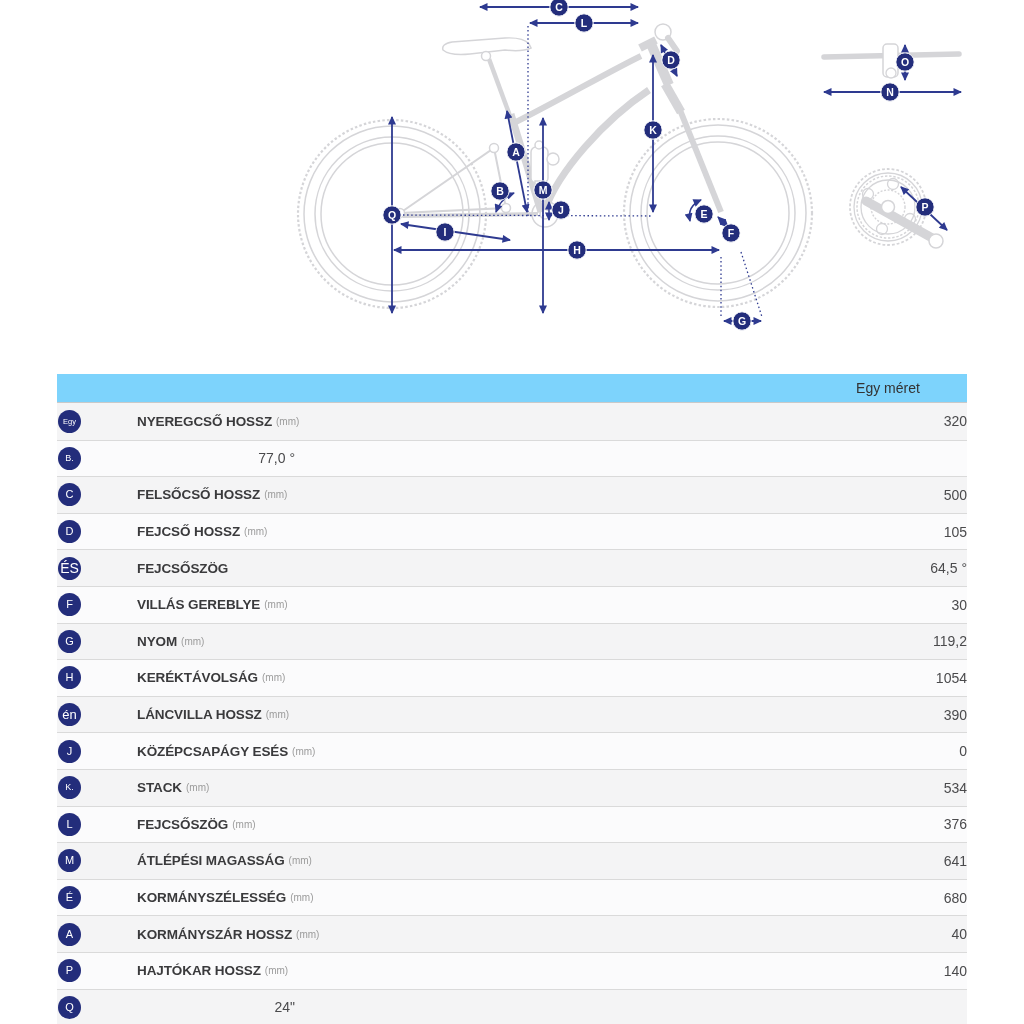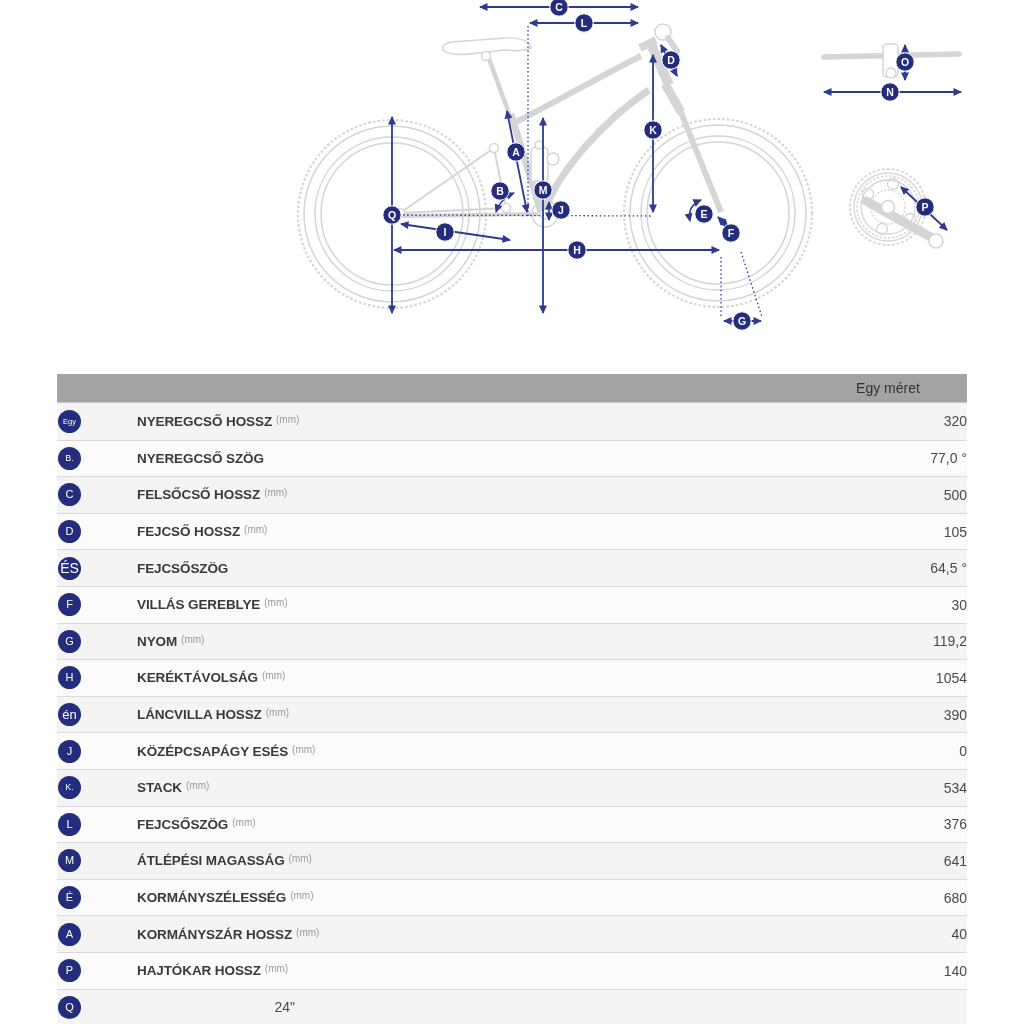--- a/index.html
+++ b/index.html
@@ -6,37 +6,37 @@
   body{
     width:1024px;height:1024px;overflow:hidden;background:#fff;
     font-family:"Liberation Sans", sans-serif;
   }
   .stage{position:relative;width:1024px;height:1024px;background:#fff;}
   svg.diagram{position:absolute;top:0;left:0;display:block;}
 
   
   .geo-table{position:absolute;top:374px;left:57px;width:910px;}
   .g-head{
-    height:28px;background:#a3a3a3;border-bottom:1px solid #c9c9c9;
+    height:28px;background:#7dd3fc;border-bottom:1px solid #c9c9c9;
     display:flex;align-items:center;justify-content:flex-end;
   }
   .g-head .size-label{width:158px;text-align:center;font-size:14px;color:#333;}
   .g-row{
     box-sizing:border-box;height:36.6px;display:flex;align-items:center;
     border-top:1px solid #dadada;
   }
   .g-row:first-child{border-top:none;}
   .g-row.odd{background:#f4f4f5;}
   .g-row.even{background:#fbfbfc;}
   .badge-col{width:80px;box-sizing:border-box;padding-left:1px;display:flex;align-items:center;}
   .c-badge{
     width:23px;height:23px;border-radius:50%;background:#232d7b;color:#fff;
     display:flex;align-items:center;justify-content:center;font-weight:normal;line-height:1;
   }
-  .label-col{flex:1;display:flex;align-items:flex-start;min-width:0;}
+  .label-col{flex:1;display:flex;align-items:center;min-width:0;}
   .lbl{font-weight:bold;font-size:13.5px;color:#3a3a3c;letter-spacing:-0.1px;white-space:nowrap;}
   .unit{font-size:10px;color:#9b9b9b;margin-left:4px;white-space:nowrap;}
   .value-col{width:158px;text-align:right;font-size:14px;color:#4a4a4c;}
 
   
   .bike{stroke:#d5d5d8;fill:none;}
   .bike .fillw{fill:#fff;}
   .dim{stroke:#2e3a90;stroke-width:1.8;fill:none;}
   .dim-thin{stroke:#2e3a90;stroke-width:1.5;fill:none;}
   .dot{stroke:#2e3a90;stroke-width:1.3;fill:none;stroke-dasharray:1.5 2.6;}
@@ -227,23 +227,20 @@
           <div class="label-col">
             <span class="lbl">NYEREGCSŐ HOSSZ</span>
             <span class="unit">(mm)</span>
           </div>
           <div class="value-col">320</div>
         </div>
         <div class="g-row even">
           <div class="badge-col">
             <span class="c-badge" style="font-size: 9px;">B.</span>
           </div>
-          <div class="label-col">
-            <span class="lbl">NYEREGCSŐ SZÖG</span>
-          </div>
           <div class="value-col">77,0 °</div>
         </div>
         <div class="g-row odd">
           <div class="badge-col">
             <span class="c-badge" style="font-size: 11px;">C</span>
           </div>
           <div class="label-col">
             <span class="lbl">FELSŐCSŐ HOSSZ</span>
             <span class="unit">(mm)</span>
           </div>

